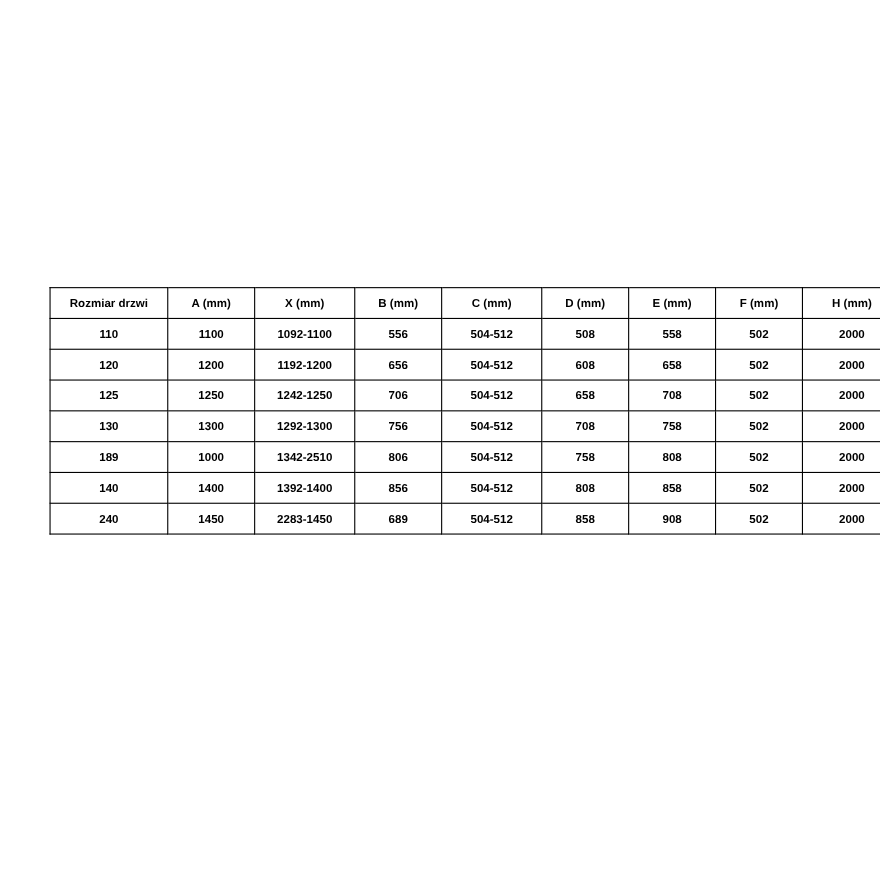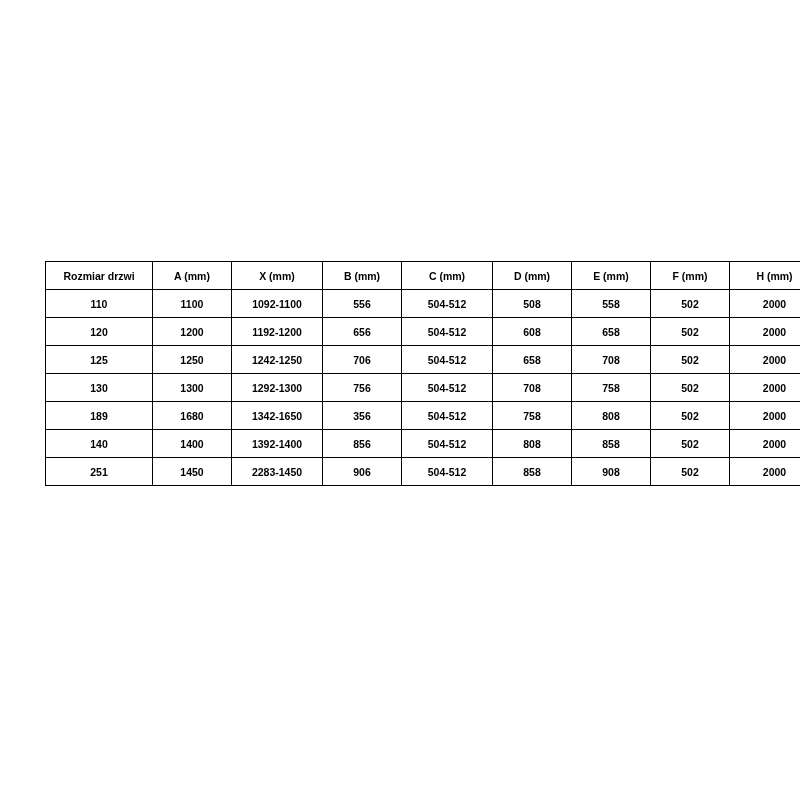--- a/index.html
+++ b/index.html
@@ -124,45 +124,45 @@
         <td>1292-1300</td>
         <td>756</td>
         <td>504-512</td>
         <td>708</td>
         <td>758</td>
         <td>502</td>
         <td>2000</td>
       </tr>
       <tr>
         <td>189</td>
-        <td>1680</td>
-        <td>1342-1650</td>
-        <td>356</td>
+        <td>1000</td>
+        <td>1342-2510</td>
+        <td>806</td>
         <td>504-512</td>
         <td>758</td>
         <td>808</td>
         <td>502</td>
         <td>2000</td>
       </tr>
       <tr>
         <td>140</td>
         <td>1400</td>
         <td>1392-1400</td>
         <td>856</td>
         <td>504-512</td>
         <td>808</td>
         <td>858</td>
         <td>502</td>
         <td>2000</td>
       </tr>
       <tr>
-        <td>251</td>
+        <td>240</td>
         <td>1450</td>
         <td>2283-1450</td>
-        <td>906</td>
+        <td>689</td>
         <td>504-512</td>
         <td>858</td>
         <td>908</td>
         <td>502</td>
         <td>2000</td>
       </tr>
     </tbody>
   </table>
 </div>
 

